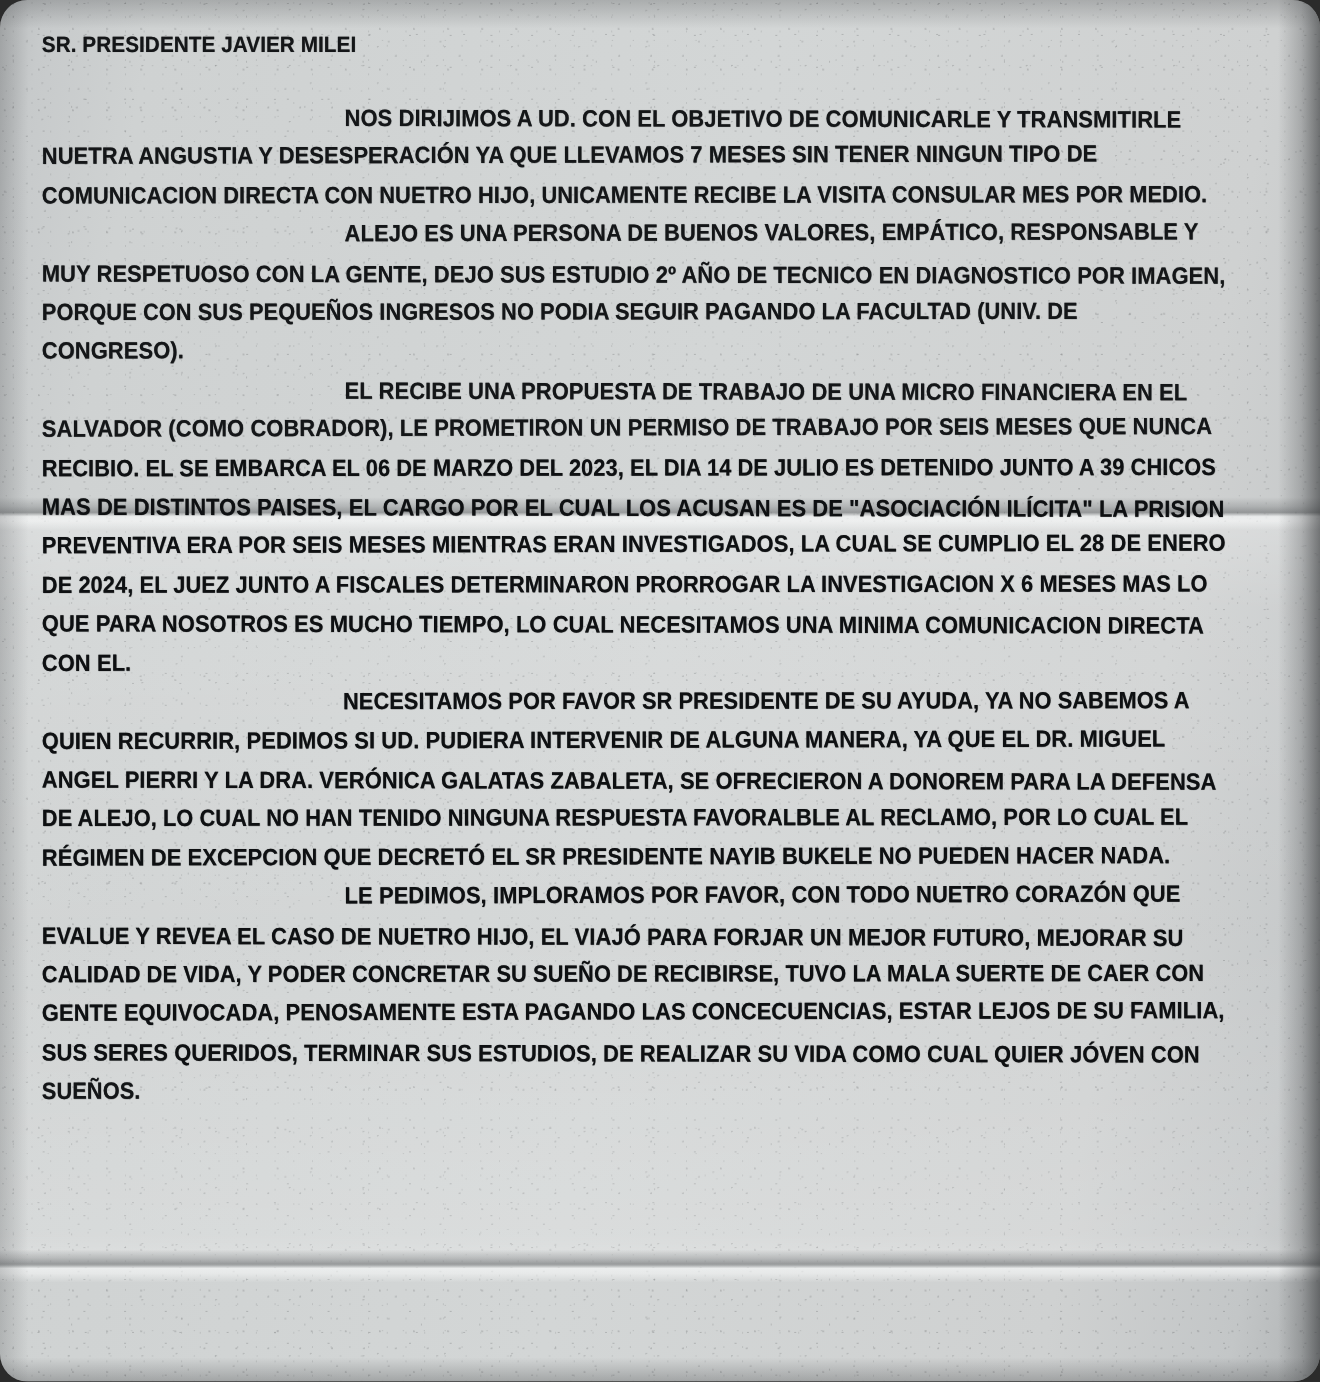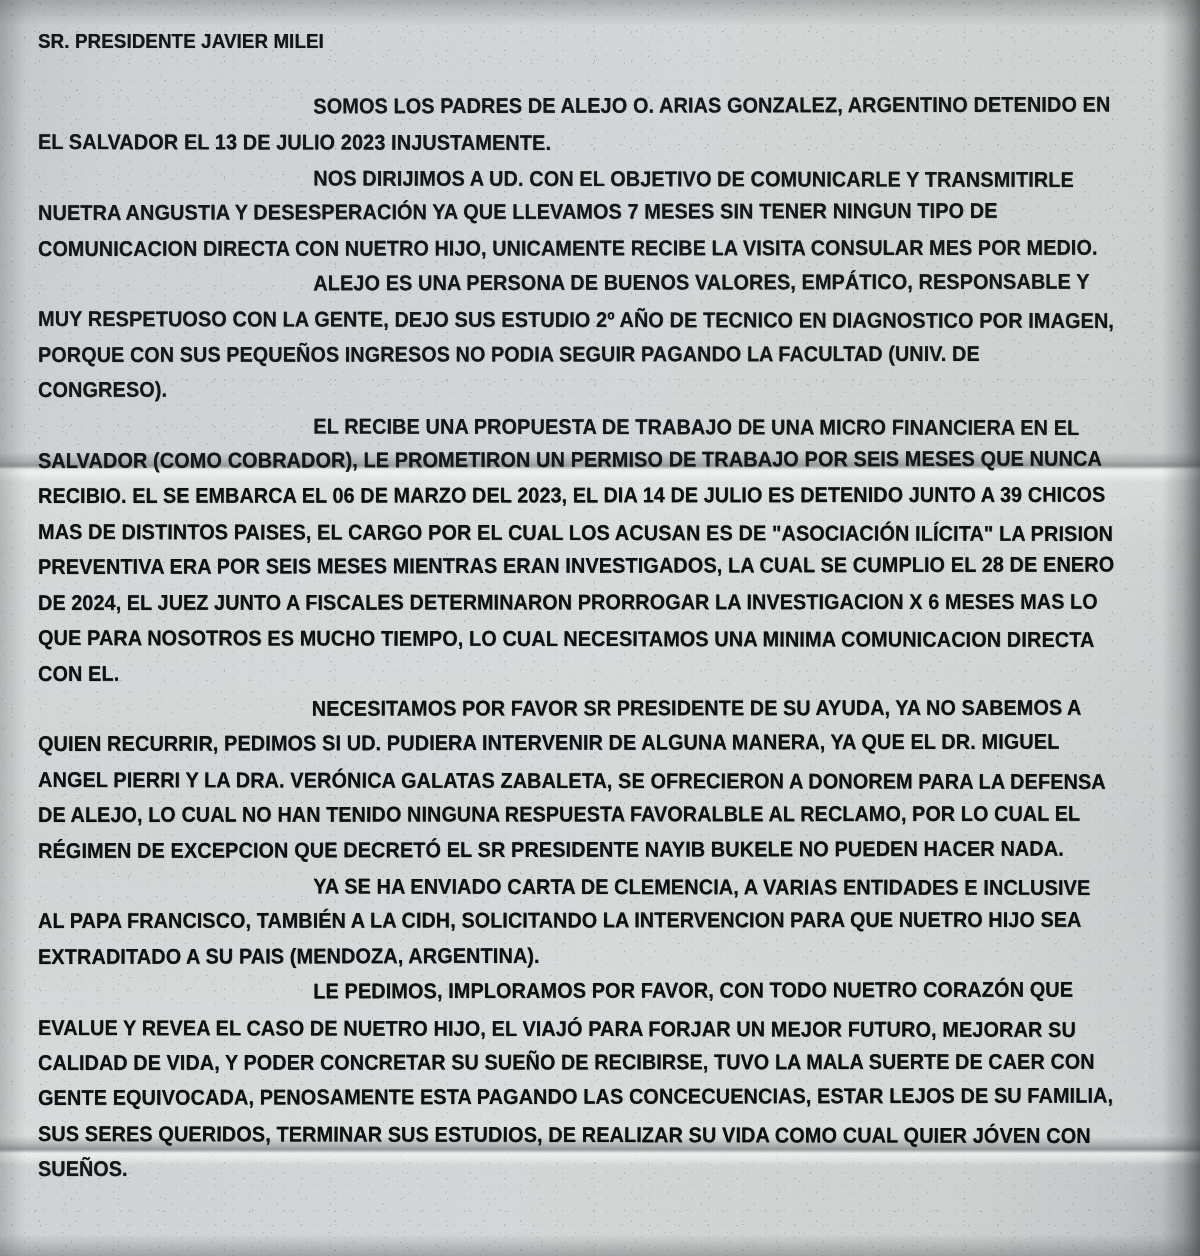--- a/index.html
+++ b/index.html
@@ -11,20 +11,21 @@
     font-family:"Liberation Sans", sans-serif;
   }
 
   
   #paper {
     position:relative;
     width:1200px; height:1256px;
     overflow:hidden;
     background:
       linear-gradient(100deg, #b9bcbd 0%, #c7cacb 3%, #cfd2d2 10%, #d3d6d6 50%, #cfd1d1 82%, #c3c6c7 94%, #aeb1b2 100%);
+    border-radius: 25px;
   }
 
   
   #edge-right {
     position:absolute; top:0; right:0; width:38px; height:100%;
     background:linear-gradient(to right, rgba(90,92,94,0) 0%, rgba(80,82,84,.30) 55%, rgba(52,54,56,.62) 100%);
     pointer-events:none;
   }
   #edge-left {
     position:absolute; top:0; left:0; width:26px; height:100%;
@@ -143,24 +144,20 @@
   <div id="grain"></div>
   <div id="grain2"></div>
   <div id="panel-mid"></div>
   <div class="fold" id="fold-upper"></div>
   <div class="fold" id="fold-lower"></div>
 
   <div id="letter">
 
     <div class="line addressee">SR. PRESIDENTE JAVIER MILEI</div>
 
-    <div class="p">
-      <div class="line indent sk1">SOMOS LOS PADRES DE ALEJO O. ARIAS GONZALEZ, ARGENTINO DETENIDO EN</div>
-      <div class="line sk2">EL SALVADOR EL 13 DE JULIO 2023 INJUSTAMENTE.</div>
-    </div>
 
     <div class="p">
       <div class="line indent sk2">NOS DIRIJIMOS A UD. CON EL OBJETIVO DE COMUNICARLE Y TRANSMITIRLE</div>
       <div class="line sk1">NUETRA ANGUSTIA Y DESESPERACIÓN YA QUE LLEVAMOS 7 MESES SIN TENER NINGUN TIPO DE</div>
       <div class="line sk3">COMUNICACION DIRECTA CON NUETRO HIJO, UNICAMENTE RECIBE LA VISITA CONSULAR MES POR MEDIO.</div>
     </div>
 
     <div class="p">
       <div class="line indent sk1">ALEJO ES UNA PERSONA DE BUENOS VALORES, EMPÁTICO, RESPONSABLE Y</div>
       <div class="line sk2">MUY RESPETUOSO CON LA GENTE, DEJO SUS ESTUDIO 2º AÑO DE TECNICO EN DIAGNOSTICO POR IMAGEN,</div>
@@ -181,25 +178,20 @@
 
 
     <div class="p">
       <div class="line indent sk3 mid">NECESITAMOS POR FAVOR SR PRESIDENTE DE SU AYUDA, YA NO SABEMOS A</div>
       <div class="line sk1 mid">QUIEN RECURRIR, PEDIMOS SI UD. PUDIERA INTERVENIR DE ALGUNA MANERA, YA QUE EL DR. MIGUEL</div>
       <div class="line sk2 mid">ANGEL PIERRI Y LA DRA. VERÓNICA GALATAS ZABALETA, SE OFRECIERON A DONOREM PARA LA DEFENSA</div>
       <div class="line sk3 mid">DE ALEJO, LO CUAL NO HAN TENIDO NINGUNA RESPUESTA FAVORALBLE AL RECLAMO, POR LO CUAL EL</div>
       <div class="line sk1 mid">RÉGIMEN DE EXCEPCION QUE DECRETÓ EL SR PRESIDENTE NAYIB BUKELE NO PUEDEN HACER NADA.</div>
     </div>
 
-    <div class="p">
-      <div class="line indent sk2 mid">YA SE HA ENVIADO CARTA DE CLEMENCIA, A VARIAS ENTIDADES E INCLUSIVE</div>
-      <div class="line sk3 mid">AL PAPA FRANCISCO, TAMBIÉN A LA CIDH, SOLICITANDO LA INTERVENCION PARA QUE NUETRO HIJO SEA</div>
-      <div class="line sk1 mid">EXTRADITADO A SU PAIS (MENDOZA, ARGENTINA).</div>
-    </div>
 
     <div class="p">
       <div class="line indent sk1 mid">LE PEDIMOS, IMPLORAMOS POR FAVOR, CON TODO NUETRO CORAZÓN QUE</div>
       <div class="line sk2 mid">EVALUE Y REVEA EL CASO DE NUETRO HIJO, EL VIAJÓ PARA FORJAR UN MEJOR FUTURO, MEJORAR SU</div>
       <div class="line sk3 mid">CALIDAD DE VIDA, Y PODER CONCRETAR SU SUEÑO DE RECIBIRSE, TUVO LA MALA SUERTE DE CAER CON</div>
       <div class="line sk1 mid">GENTE EQUIVOCADA, PENOSAMENTE ESTA PAGANDO LAS CONCECUENCIAS, ESTAR LEJOS DE SU FAMILIA,</div>
       <div class="line sk2 mid">SUS SERES QUERIDOS, TERMINAR SUS ESTUDIOS, DE REALIZAR SU VIDA COMO CUAL QUIER JÓVEN CON</div>
       <div class="line sk3">SUEÑOS.</div>
     </div>
 

